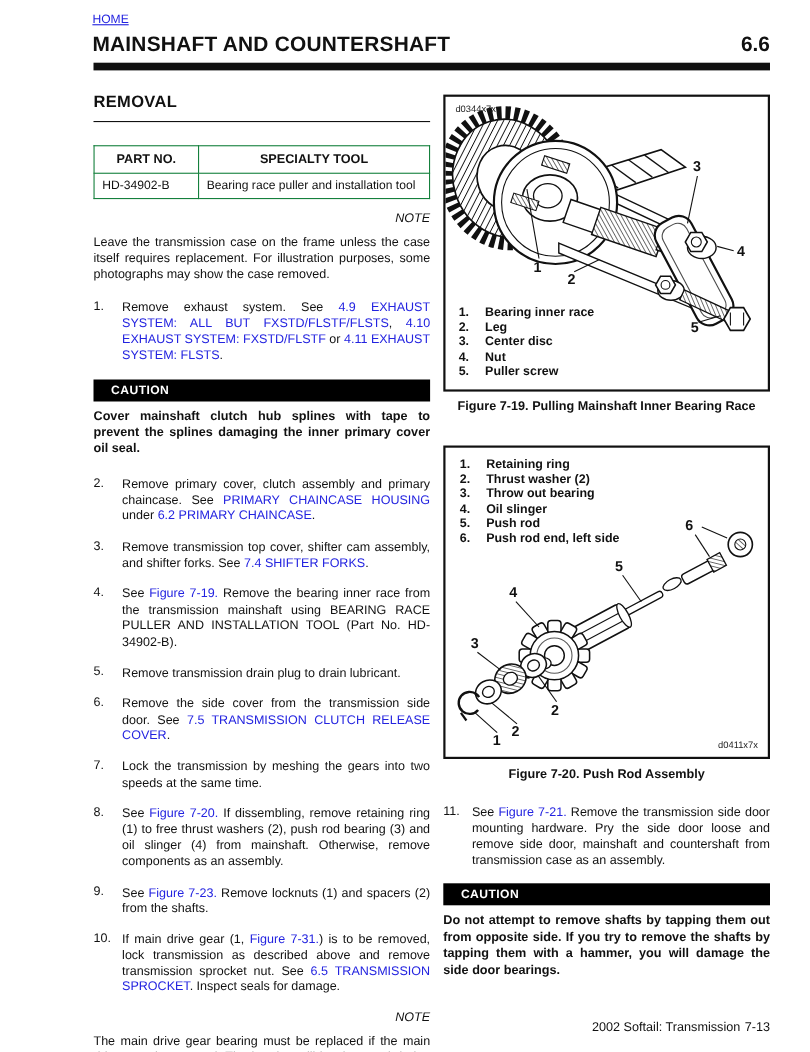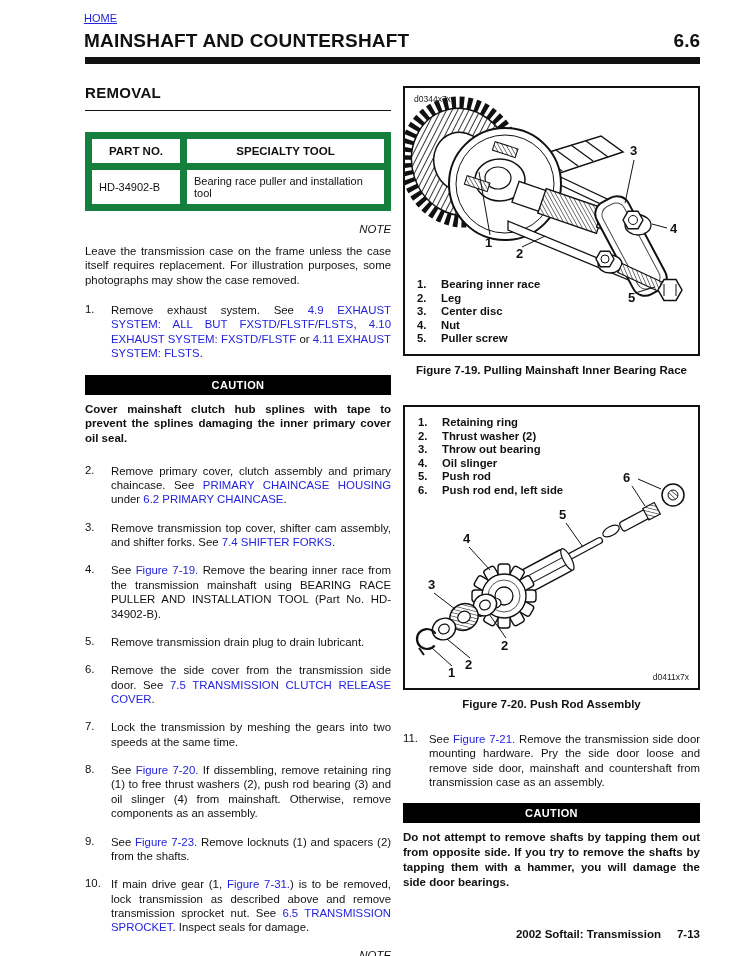--- a/index.html
+++ b/index.html
@@ -23,34 +23,34 @@
   .section-num { font-size: 19px; font-weight: bold; }
   .title-bar { height: 7px; background: #111; margin: 5px 36px 0 85px; }
   
   .cols { display: flex; gap: 12px; margin: 20px 36px 0 85px; }
   .col-l { width: 306px; flex: none; }
   .col-r { width: 297px; flex: none; }
   
   .removal-h { font-size: 15px; font-weight: bold; letter-spacing: 0.3px; }
   .removal-rule { border: 0; border-top: 1.5px solid #111; margin: 9px 0 0 0; }
   table.tools { border-collapse: collapse; width: 100%; margin-top: 21px; }
-  table.tools th, table.tools td { border: 7px solid #15803d; font-size: 11px; }
+  table.tools th, table.tools td { border: 1px solid #15803d; font-size: 11px; }
   table.tools th { font-weight: bold; text-align: center; padding: 6px 2px; font-size: 11.5px; }
   table.tools td { padding: 5px 4px 5px 7px; }
   td.part-cell { width: 95px; }
   .note-label { font-style: italic; text-align: right; font-size: 11.4px; margin: 12px 0 9px 0; }
   .note-text { font-size: 11.4px; line-height: 1.26; text-align: justify; }
   .steps { margin-top: 16px; }
   .step { display: flex; margin-bottom: 14px; }
   .step-num { flex: none; width: 26px; font-size: 11.4px; }
   .step-body { flex: 1; font-size: 11.4px; line-height: 1.26; text-align: justify; }
   a.xref { color: #2323e0; text-decoration: none; }
   .caution-bar {
-    background: #000; color: #fff; font-weight: bold; text-align: center;
-    font-size: 11px; letter-spacing: 0.4px; padding: 4px 0; margin-top: 4px;
+    background: #000; color: #fff; font-weight: bold; 
+    font-size: 11px; letter-spacing: 0.4px; padding: 4px 16px; margin-top: 4px;
   }
   .caution-text { font-weight: bold; font-size: 11.5px; line-height: 1.28; text-align: justify; margin-top: 7px; }
   .mt6 { margin-top: 6px; } .mt10 { margin-top: 10px; }
   .mt18 { margin-top: 18px; } .mt22 { margin-top: 22px; }
   
   .fig-box { position: relative; border: 2px solid #111; background: #fff; width: 297px; }
   .fig-box-19 { height: 270px; margin-top: 2px; }
   .fig-box-20 { height: 285px; margin-top: 29px; }
   .fig-box svg { position: absolute; left: 0; top: 0; width: 100%; height: 100%; }
   .diag-code { position: absolute; font-size: 8.5px; color: #222; }
@@ -60,21 +60,21 @@
   .fig-legend-19 { left: 12px; top: 190px; }
   .fig-legend-20 { left: 13px; top: 9px; }
   .legend-row { display: flex; font-size: 11.3px; font-weight: bold; line-height: 13.6px; }
   .legend-num { flex: none; width: 24px; }
   .fig-caption { font-weight: bold; font-size: 11.5px; text-align: center; margin-top: 8px; }
   .callout { font: bold 13px "Liberation Sans", sans-serif; fill: #111; }
   .ldr { stroke: #111; stroke-width: 1; }
   
   .footer {
     position: absolute; right: 36px; bottom: 16px;
-    display: flex; gap: 16px; font-size: 11.5px; font-weight: bold; justify-content: center;
+    display: flex; gap: 4px; font-size: 11.5px; font-weight: normal; justify-content: center;
   }
 </style>
 </head>
 <body>
 
 <div class="page">
 
   <div class="hdr">
     <a href="#" class="home-link">HOME</a>
     <div class="title-row">

